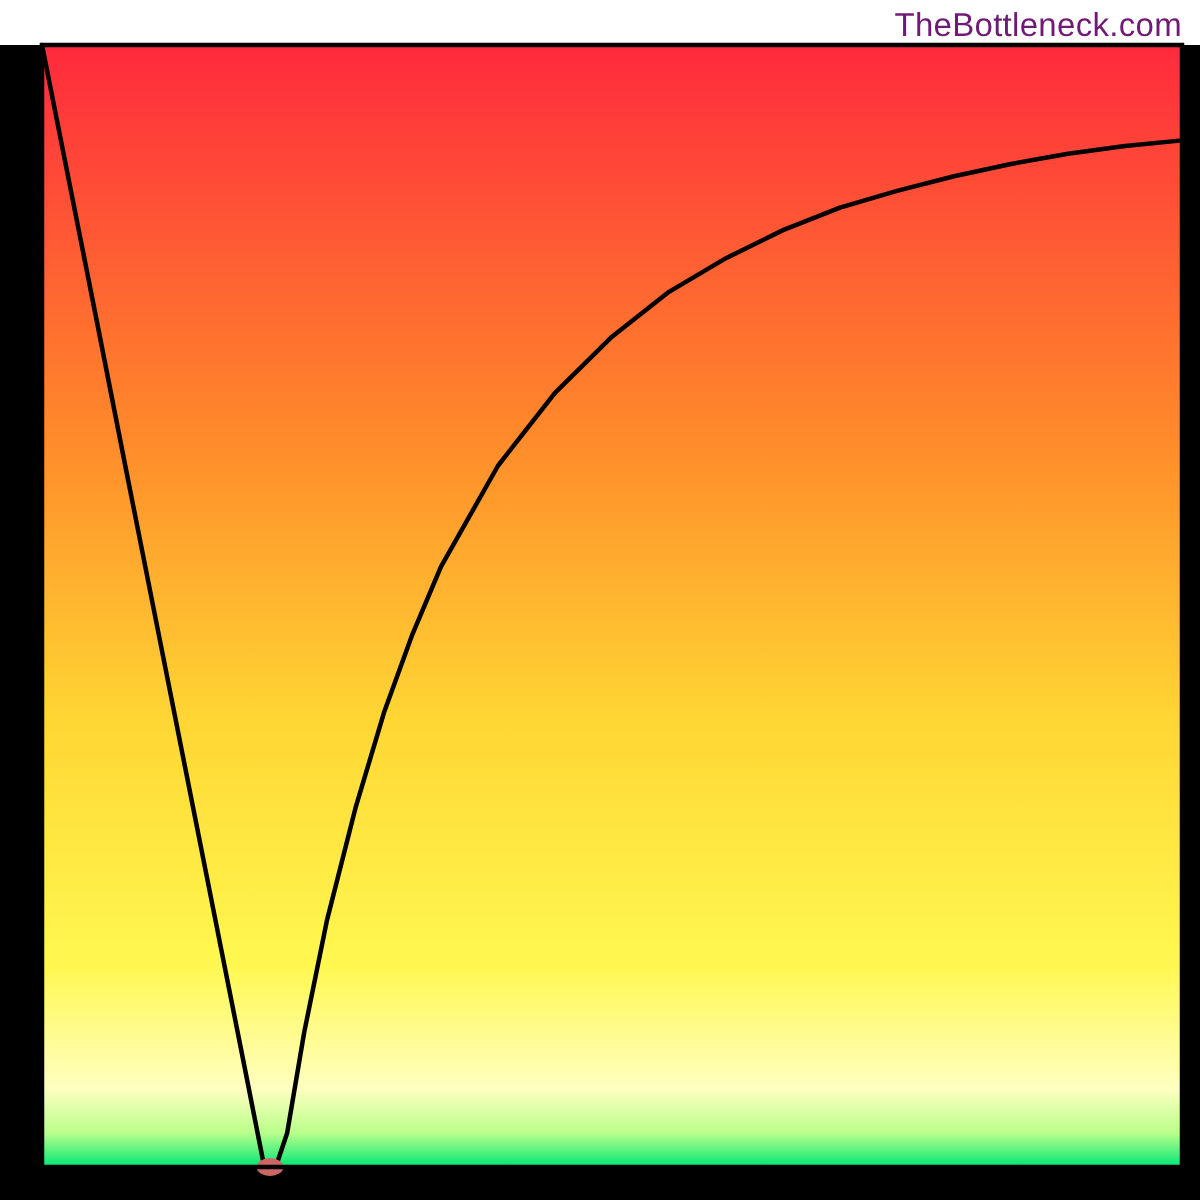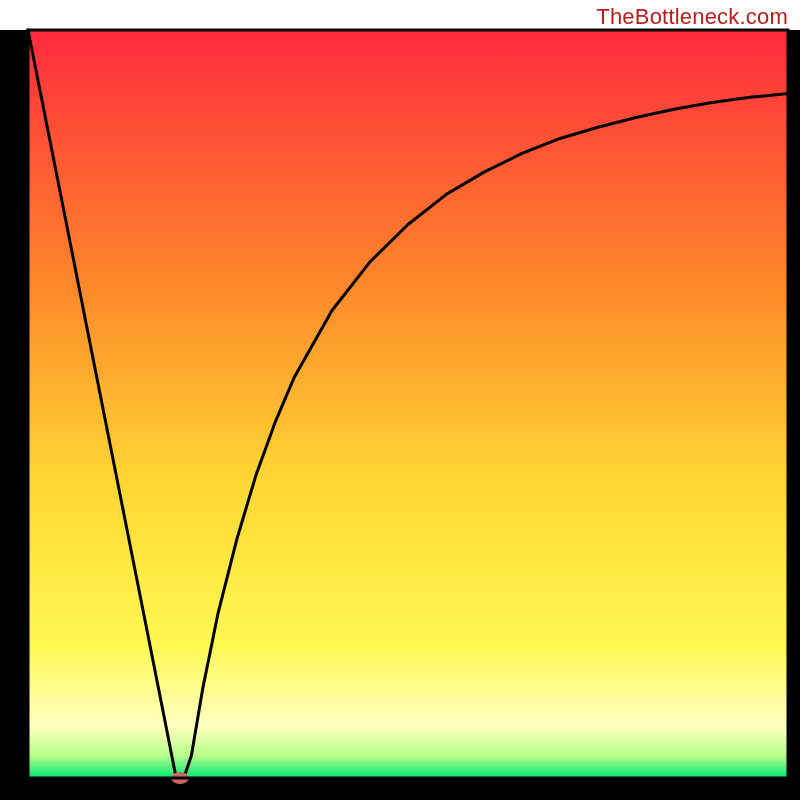--- a/index.html
+++ b/index.html
@@ -15,21 +15,21 @@
     position: relative;
     width: 800px;
     height: 800px;
   }
   .watermark {
     position: absolute;
     top: 4px;
     right: 12px;
     font-size: 22px;
     font-weight: 500;
-    color: #b91c1c;
+    color: #701a75;
     letter-spacing: 0.2px;
     z-index: 10;
   }
   svg {
     display: block;
   }
 </style>
 </head>
 <body>
 

